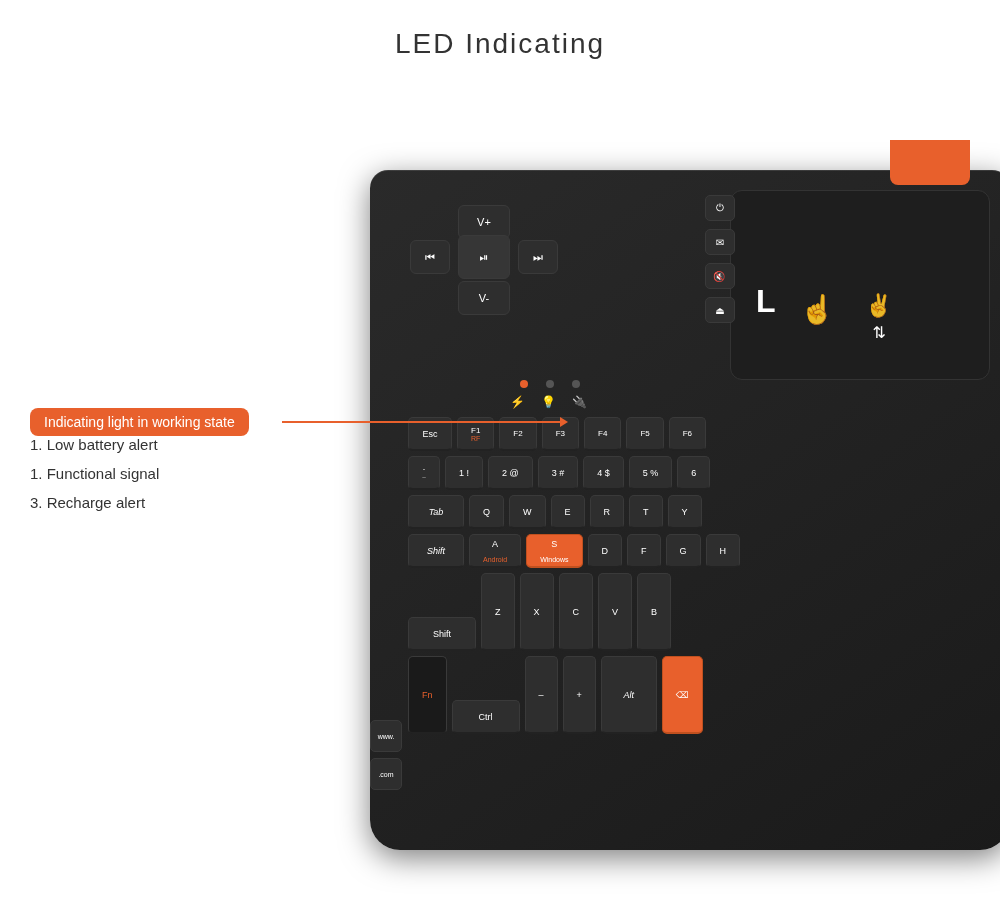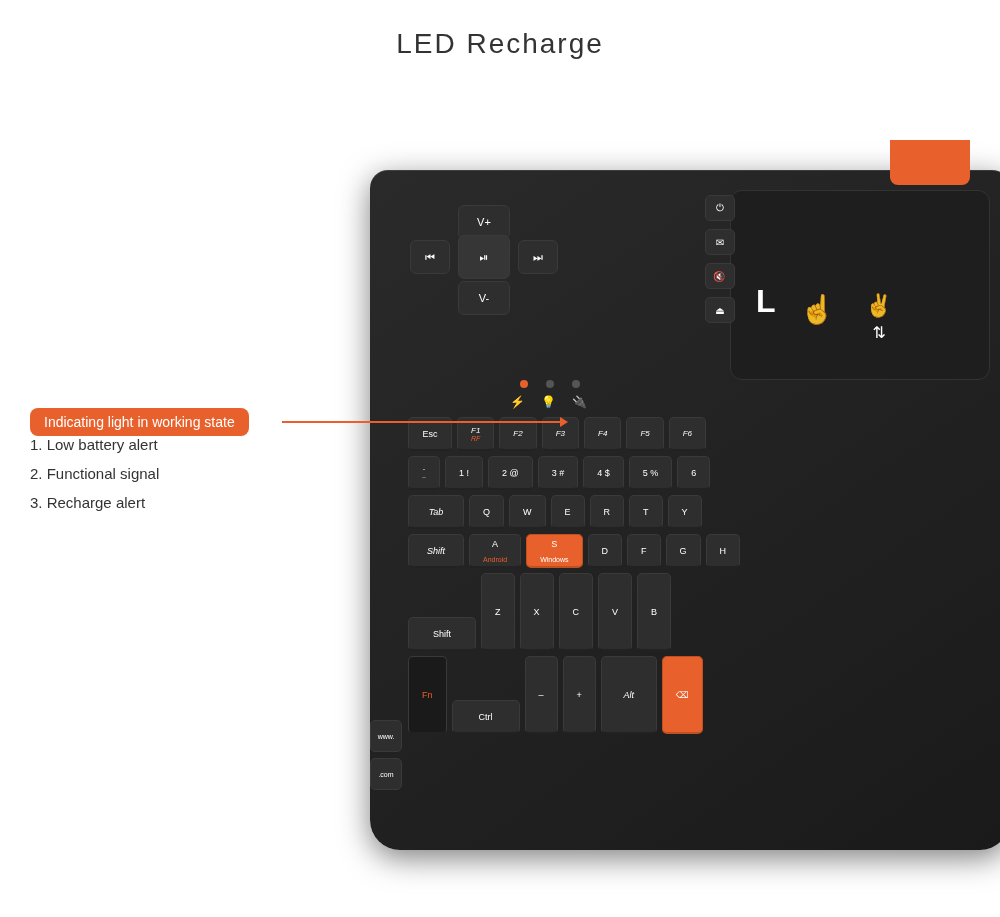--- a/index.html
+++ b/index.html
@@ -266,21 +266,21 @@
       text-align: center;
     }
 
     .key.wide { min-width: 56px; font-style: italic; }
     .key.wider { min-width: 68px; margin-top: 44px; }
     .key.fn-key { background: #1a1a1a; }
     .key .orange-text { color: #e8602c; font-size: 7px; }
     .key .sub-text { color: #aaa; font-size: 7px; }
 
     .key-esc { min-width: 44px; }
-    .key-fn-keys { min-width: 36px; font-size: 8px; font-style: italic; }
+    .key-fn-keys { min-width: 36px; font-size: 8px; }
 
     
     .key-orange-bg {
       background: #e8602c;
       border-color: #c0501f;
     }
 
     
     .top-right-btns {
       position: absolute;
@@ -300,29 +300,29 @@
       align-items: center;
       justify-content: center;
       color: white;
       font-size: 10px;
       border: 1px solid #3a3a3a;
     }
   </style>
 </head>
 <body>
 
-<h1 class="page-title">LED Recharge</h1>
+<h1 class="page-title">LED Indicating</h1>
 
 <div class="annotation-label">Indicating light in working state</div>
 
 <div class="annotation-line"></div>
 
 <div class="features-list">
   <div>1. Low battery alert</div>
-  <div>2. Functional signal</div>
+  <div>1. Functional signal</div>
   <div>3. Recharge alert</div>
 </div>
 
 <div class="keyboard-wrapper">
 
   <div class="orange-accent"></div>
 
   <div class="keyboard-body">
 
     <div class="brand-label">VIBOTO</div>

